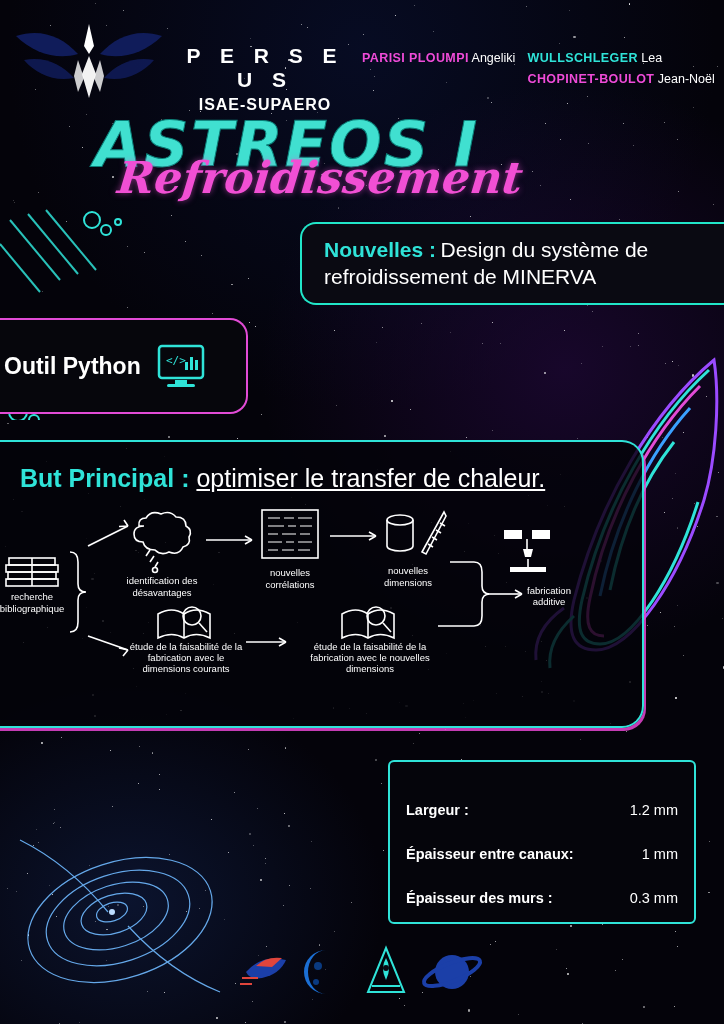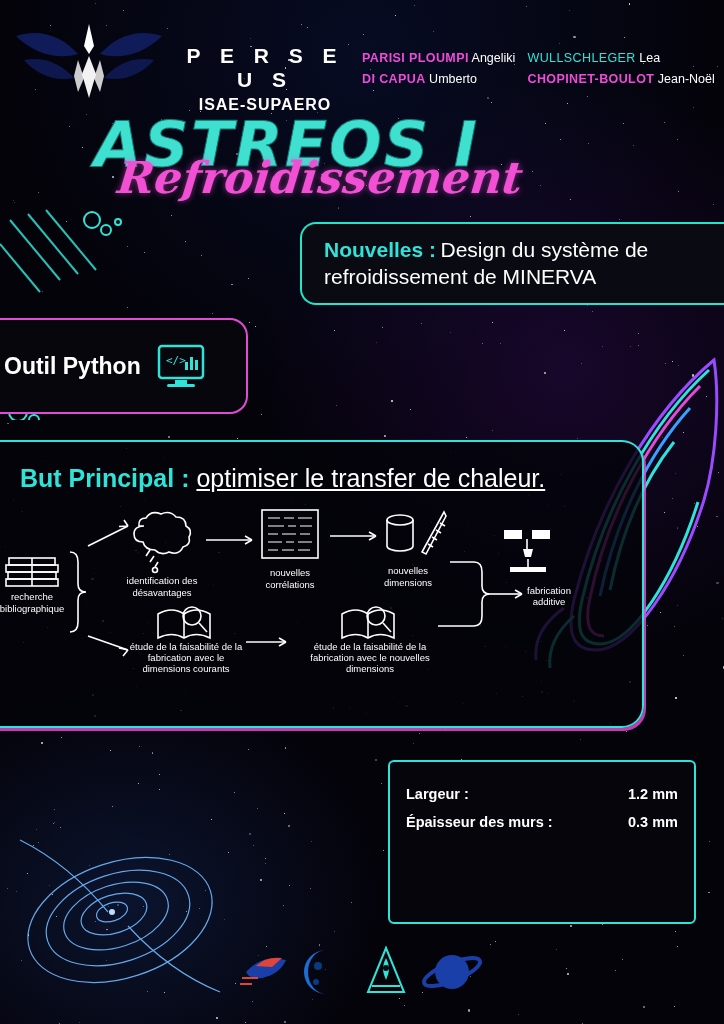--- a/index.html
+++ b/index.html
@@ -31,21 +31,21 @@
     color: #fff; font-weight: bold; font-size: 21px; letter-spacing: 7px;
   }
   .brand-sub {
     color: #fff; font-weight: bold; font-size: 16px; letter-spacing: 1px; margin-top: 4px;
   }
   .authors { position: absolute; left: 362px; top: 30px; width: 356px; font-size: 12.5px; line-height: 1.65; color: #fff;}
   .auth-col { display: inline-block; vertical-align: top; }
   .auth-col.left { width: 162px; }
   .auth-col.right { width: 190px; }
   .auth-name-pink { color: #ef4bd8; font-weight: bold; letter-spacing: .4px; }
-  .auth-name-cyan { color: #2fe3d8; font-weight: normal; letter-spacing: .4px; }
+  .auth-name-cyan { color: #2fe3d8; font-weight: bold; letter-spacing: .4px; }
   .auth-first { color: #ffffff; font-weight: normal; }
 
   
   .title-wrap { position: absolute; top: 108px; left: 0; width: 724px; height: 100px; }
   .title-main {
     position: absolute; left: 94px; top: 0;
     font-family: "DejaVu Sans", sans-serif;
     font-weight: bold; font-style: italic;
     font-size: 62px; letter-spacing: 2px;
     color: #40e0d0;
@@ -103,21 +103,21 @@
   
   .dims {
     position: absolute; left: 388px; top: 760px; width: 308px; height: 164px;
     background: #05050b;
     border: 2px solid #2fe3d8;
     border-radius: 6px;
     padding: 12px 16px;
   }
   .dims h3 { color: #2fe3d8; font-size: 19px; font-weight: bold; margin-bottom: 10px; }
   .dims-row { display: flex; justify-content: space-between; align-items: baseline; color: #fff; font-size: 14.5px; font-weight: bold; margin-top: 12px; }
-  .dims-row .val { font-weight: bold; }
+  .dims-row .val { font-weight: normal; margin-top: 16px; }
 
   
   .bot-icons { position: absolute; left: 240px; top: 944px; width: 244px; height: 56px; }
 
   
   .rocket { position: absolute; right: -10px; top: 350px; width: 230px; height: 330px; pointer-events: none; }
   .galaxy { position: absolute; left: 10px; top: 800px; width: 240px; height: 210px; pointer-events: none; }
   .comets { position: absolute; left: 0; top: 200px; width: 200px; height: 220px; pointer-events: none; }
 </style>
 </head>
@@ -585,24 +585,20 @@
       <div class="brand-title">P E R S E U S</div>
       <div class="brand-sub">ISAE-SUPAERO</div>
     </div>
 
     <div class="authors">
       <div class="auth-col left">
         <div>
           <span class="auth-name-pink">PARISI PLOUMPI</span>
           <span class="auth-first">Angeliki</span>
         </div>
-        <div>
-          <span class="auth-name-pink">DI CAPUA</span>
-          <span class="auth-first">Umberto</span>
-        </div>
       </div>
       <div class="auth-col right">
         <div>
           <span class="auth-name-cyan">WULLSCHLEGER</span>
           <span class="auth-first">Lea</span>
         </div>
         <div>
           <span class="auth-name-pink">CHOPINET-BOULOT</span>
           <span class="auth-first">Jean-Noël</span>
         </div>
@@ -761,20 +757,24 @@
       <path d="M10 40 C50 60 80 90 98 112"></path>
       <path d="M210 192 C170 176 140 150 118 126"></path>
     </g>
     <circle cx="102" cy="112" r="3" fill="#bcdcff"></circle>
   </svg>
 
   <div class="dims">
     <div class="dims-row">
       <span>Largeur :</span>
       <span class="val">1.2 mm</span>
+    </div>
+    <div class="dims-row">
+      <span>Épaisseur entre canaux:</span>
+      <span class="val">1 mm</span>
     </div>
     <div class="dims-row">
       <span>Épaisseur des murs :</span>
       <span class="val">0.3 mm</span>
     </div>
   </div>
 
   <svg class="bot-icons" viewBox="0 0 244 56">
     <g>
       <path d="M6 28 q16 -18 40 -12 q-6 14 -24 18 q-12 2 -16 -6 Z" fill="#1b3fa8"></path>

